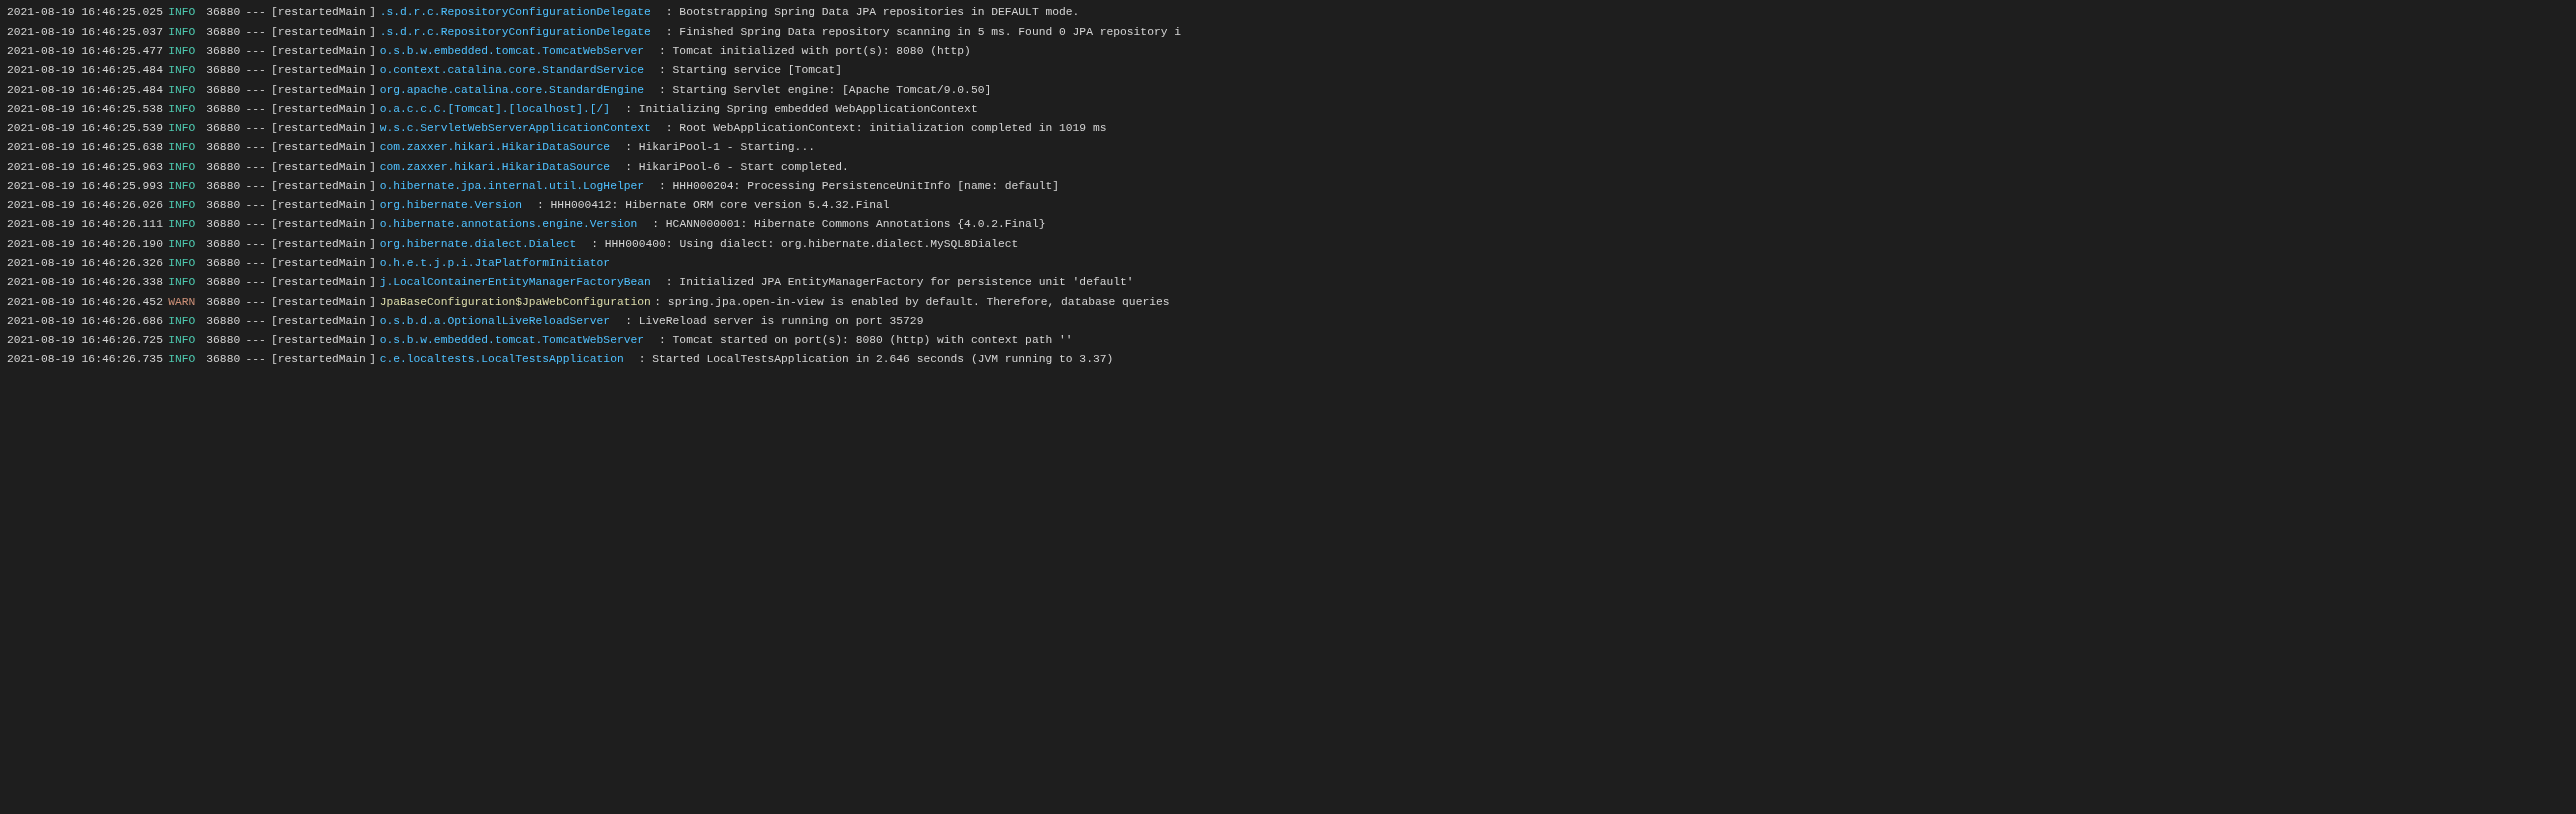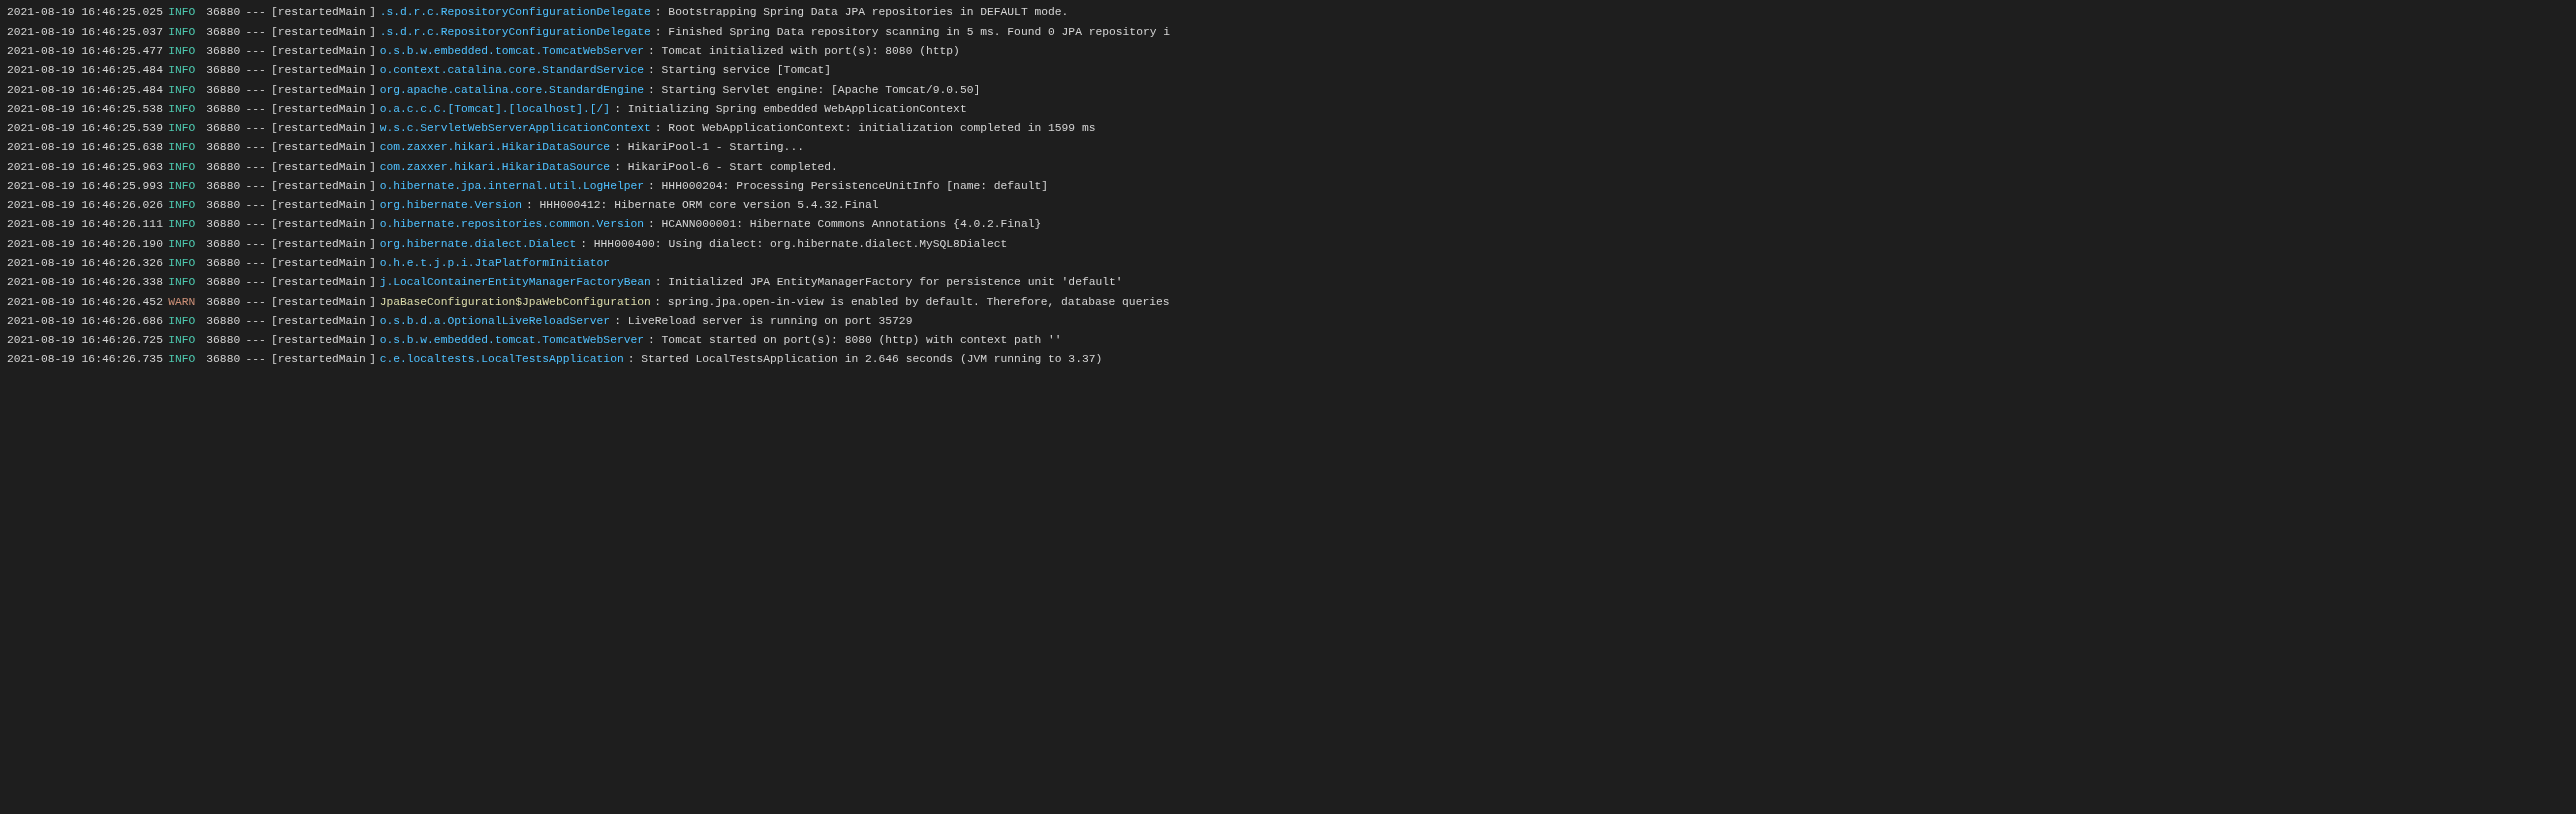--- a/index.html
+++ b/index.html
@@ -75,21 +75,21 @@
     }
 
     .bracket-close {
       color: #d4d4d4;
       margin-right: 3.5px;
       flex-shrink: 0;
     }
 
     .logger {
       color: #4fc1ff;
-      margin-right: 4px;
+      margin-right: 15px;
       flex-shrink: 0;
     }
 
     .logger-warn {
       color: #dcdcaa;
       margin-right: 3.5px;
       flex-shrink: 0;
     }
 
     .message {
@@ -169,21 +169,21 @@
     </div>
     <div class="log-line">
       <span class="timestamp">2021-08-19 16:46:25.539</span>
       <span class="level-info">INFO</span>
       <span class="pid">36880</span>
       <span class="separator">---</span>
       <span class="bracket-open">[</span>
       <span class="thread">restartedMain</span>
       <span class="bracket-close">]</span>
       <span class="logger">w.s.c.ServletWebServerApplicationContext</span>
-      <span class="message">: Root WebApplicationContext: initialization completed in 1599 ms</span>
+      <span class="message">: Root WebApplicationContext: initialization completed in 1019 ms</span>
     </div>
     <div class="log-line">
       <span class="timestamp">2021-08-19 16:46:25.638</span>
       <span class="level-info">INFO</span>
       <span class="pid">36880</span>
       <span class="separator">---</span>
       <span class="bracket-open">[</span>
       <span class="thread">restartedMain</span>
       <span class="bracket-close">]</span>
       <span class="logger">com.zaxxer.hikari.HikariDataSource</span>
@@ -223,21 +223,21 @@
       <span class="message">: HHH000412: Hibernate ORM core version 5.4.32.Final</span>
     </div>
     <div class="log-line">
       <span class="timestamp">2021-08-19 16:46:26.111</span>
       <span class="level-info">INFO</span>
       <span class="pid">36880</span>
       <span class="separator">---</span>
       <span class="bracket-open">[</span>
       <span class="thread">restartedMain</span>
       <span class="bracket-close">]</span>
-      <span class="logger">o.hibernate.repositories.common.Version</span>
+      <span class="logger">o.hibernate.annotations.engine.Version</span>
       <span class="message">: HCANN000001: Hibernate Commons Annotations {4.0.2.Final}</span>
     </div>
     <div class="log-line">
       <span class="timestamp">2021-08-19 16:46:26.190</span>
       <span class="level-info">INFO</span>
       <span class="pid">36880</span>
       <span class="separator">---</span>
       <span class="bracket-open">[</span>
       <span class="thread">restartedMain</span>
       <span class="bracket-close">]</span>

